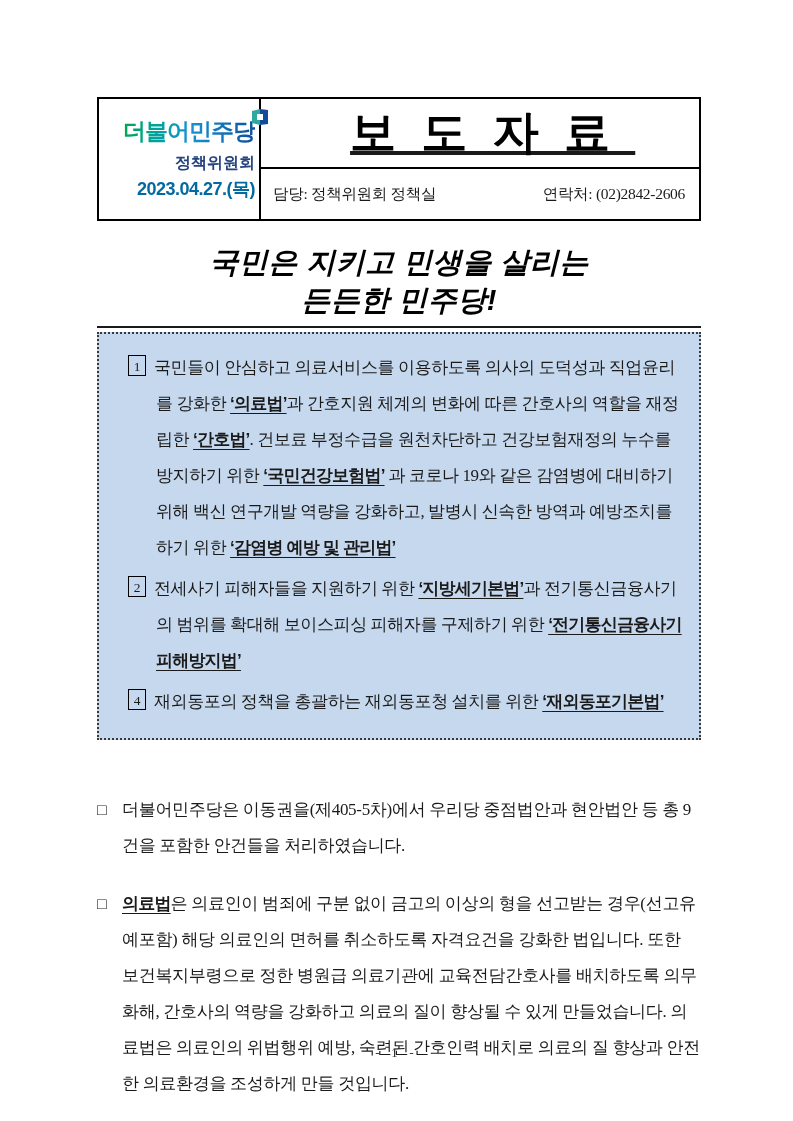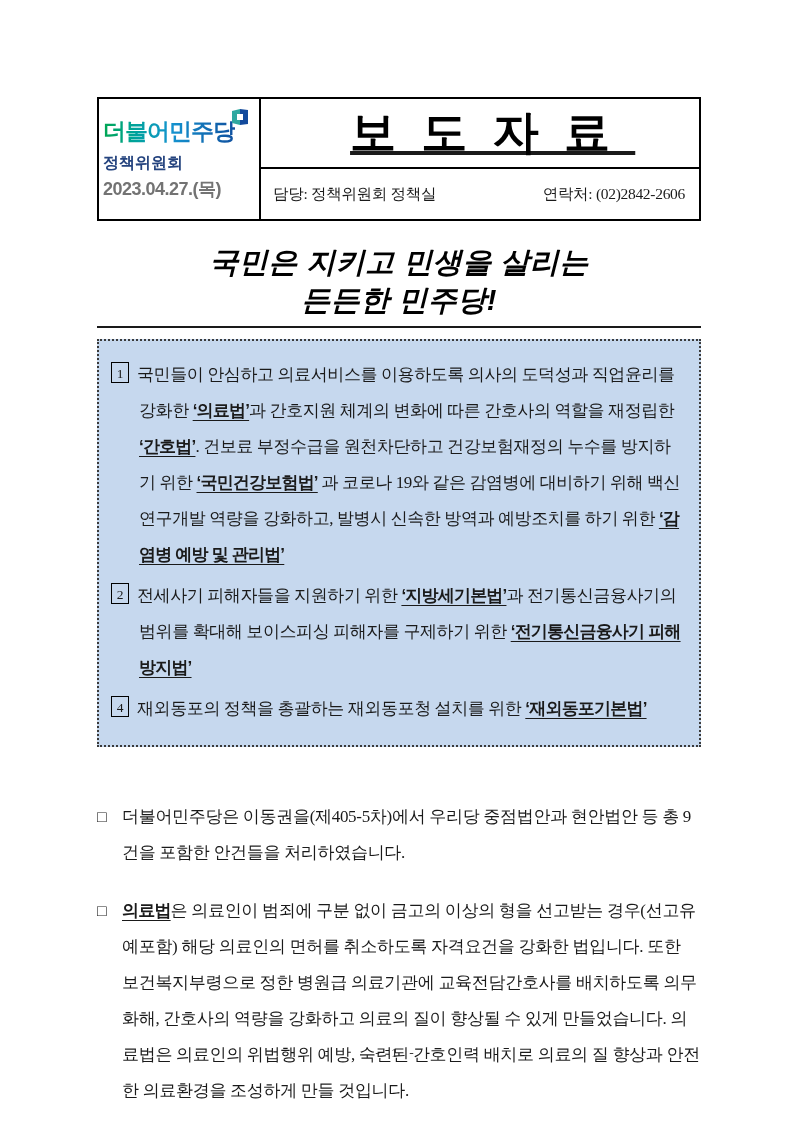--- a/index.html
+++ b/index.html
@@ -11,33 +11,33 @@
   }
   .content { position:absolute; left:97px; top:97px; width:604px; }
 
   
   .header {
     display:grid; grid-template-columns:162px 1fr;
     border:2px solid #000; background:#fff;
   }
   .header-left {
     grid-row:1 / 3; border-right:2px solid #000;
-    display:flex; flex-direction:column; align-items:flex-start; justify-content:center;
-    padding:8px 16px 6px 4px; text-align:center;
+    display:flex; flex-direction:column; align-items:flex-end; justify-content:center;
+    padding:8px 4px 6px 4px; text-align:center;
     font-family:"Liberation Sans","DejaVu Sans",sans-serif;
   }
   .logo-wrap { position:relative; display:inline-block; }
   .logo-text {
     font-size:23px; font-weight:800; letter-spacing:-1px; line-height:1.1;
     background:linear-gradient(90deg,#00a651 0%, #00a39b 24%, #1493cf 52%, #10509f 100%);
     -webkit-background-clip:text; background-clip:text; color:transparent;
   }
   .flag-icon { position:absolute; top:-10px; right:-13px; width:16px; height:16px; }
   .committee { margin-top:8px; font-size:16px; font-weight:800; color:#24437e; }
-  .date { margin-top:3px; font-size:18px; font-weight:800; color:#737373; letter-spacing:-0.5px; }
+  .date { margin-top:3px; font-size:18px; font-weight:800; color:#0369a1; letter-spacing:-0.5px; }
   .doc-type-cell {
     height:68px; display:flex; align-items:center; justify-content:center;text-decoration:underline;
   }
   .doc-type {
     font-family:"Liberation Sans","DejaVu Sans",sans-serif;
     font-size:46px; font-weight:800; color:#000;
     letter-spacing:0.55em; text-indent:0.55em;
   }
   .contact-row {
     border-top:2px solid #000; height:52px;
@@ -50,22 +50,22 @@
     margin-top:22px; text-align:center;
     font-family:"Liberation Sans","DejaVu Sans",sans-serif;
     font-size:29px; font-weight:800; line-height:38px; color:#000;
     letter-spacing:0.5px;
     font-style:italic;
   }
   .title-rule { margin-top:7px; border:0; border-top:2px solid #1a1a1a; height:0; }
 
   
   .notice-box {
-    margin-top:11px; border:2px dotted #3a3a3a; background:#c6d8ee;
-    padding:16px 12px 18px 12px;
+    margin-top:4px; border:2px dotted #3a3a3a; background:#c6d8ee;
+    padding:16px 12px 18px 29px;
     font-size:17px; line-height:36px; letter-spacing:-0.4px;
   }
   .box-item { padding-left:28px; text-indent:-28px; margin-bottom:5px; }
   .box-item:last-child { margin-bottom:0; }
   .item-num {
     display:inline-block; width:18px; height:21px; line-height:21px;
     border:1px solid #000; text-align:center; font-size:13.5px;
     margin-right:8px; text-indent:0; vertical-align:2px; background:transparent;
   }
   .seg-b { font-weight:800; font-family:"Liberation Sans","DejaVu Sans",sans-serif; letter-spacing:-0.8px; }

